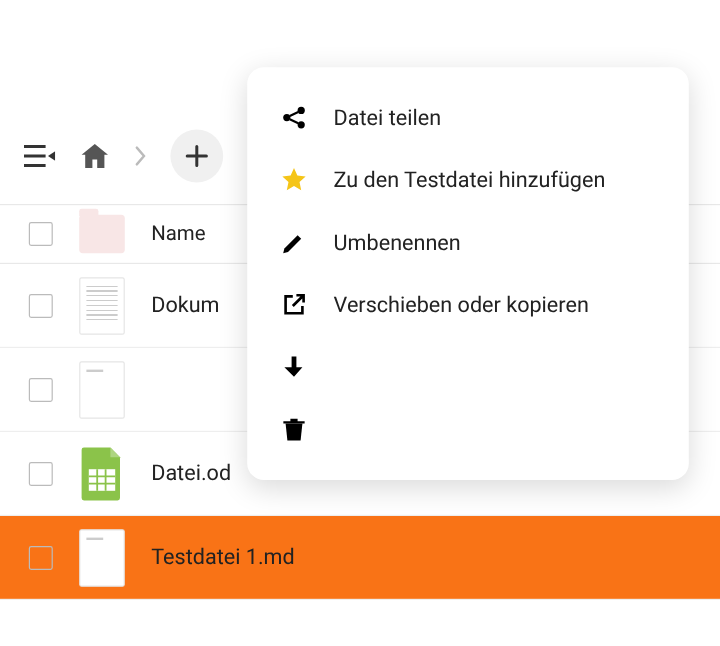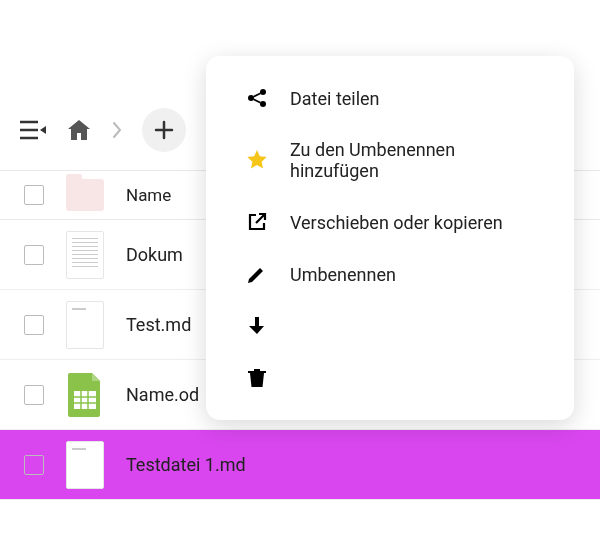--- a/index.html
+++ b/index.html
@@ -95,21 +95,21 @@
     }
     .file-row {
       height: 70px;
       border-bottom: 1px solid #eee;
       display: flex;
       align-items: center;
       padding: 0 24px;
       gap: 22px;
     }
     .file-row.selected {
-      background: #d946ef;
+      background: #f97316;
     }
     .file-thumb {
       width: 38px;
       height: 48px;
       border: 1px solid #e5e5e5;
       border-radius: 2px;
       background: #fff;
       flex-shrink: 0;
       position: relative;
     }
@@ -140,21 +140,21 @@
       white-space: nowrap;
     }
     .context-menu {
       position: absolute;
       top: 56px;
       left: 206px;
       width: 368px;
       background: #fff;
       border-radius: 14px;
       box-shadow: 0 6px 24px rgba(0,0,0,0.15);
-      padding: 16px 12px;
+      padding: 16px 0;
       z-index: 100;
     }
     .menu-item {
       display: flex;
       align-items: center;
       padding: 15px 28px;
       gap: 22px;
       cursor: pointer;
       font-size: 18px;
       color: #222;
@@ -204,33 +204,32 @@
 
 <div class="file-list">
   <div class="file-row">
     <div class="checkbox"></div>
     <div class="file-thumb document"></div>
     <span class="file-name">Dokum</span>
   </div>
   <div class="file-row">
     <div class="checkbox"></div>
     <div class="file-thumb text"></div>
-    <span class="file-name">Test.md</span>
   </div>
   <div class="file-row">
     <div class="checkbox"></div>
     <div class="file-thumb spreadsheet">
       <svg width="38" height="48" viewBox="0 0 38 48">
         <path d="M4 2h22l8 8v34a2 2 0 0 1-2 2H4a2 2 0 0 1-2-2V4a2 2 0 0 1 2-2z" fill="#8bc34a"></path>
         <path d="M26 2v8h8" fill="#aed581"></path>
         <rect x="8" y="20" width="22" height="18" fill="#fff"></rect>
         <path d="M8 26h22M8 32h22M15 20v18M22 20v18" stroke="#8bc34a" stroke-width="1.5"></path>
       </svg>
     </div>
-    <span class="file-name">Name.od</span>
+    <span class="file-name">Datei.od</span>
   </div>
   <div class="file-row selected">
     <div class="checkbox"></div>
     <div class="file-thumb text"></div>
     <span class="file-name">Testdatei 1.md</span>
   </div>
 </div>
 
 <div class="context-menu">
   <div class="menu-item">
@@ -243,41 +242,41 @@
       </svg>
     </span>
     <span>Datei teilen</span>
   </div>
   <div class="menu-item">
     <span class="menu-icon">
       <svg width="22" height="22" viewBox="0 0 22 22" fill="#f5c518">
         <path d="M11 1l2.8 6.3 6.9.7-5.1 4.7 1.4 6.8L11 16l-6 3.5 1.4-6.8L1.3 8l6.9-.7L11 1z"></path>
       </svg>
     </span>
-    <span>Zu den Umbenennen hinzufügen</span>
+    <span>Zu den Testdatei hinzufügen</span>
+  </div>
+  <div class="menu-item">
+    <span class="menu-icon">
+      <svg width="20" height="20" viewBox="0 0 20 20" fill="#000">
+        <path d="M2 15l11-11 3 3-11 11-4 1 1-4z"></path>
+      </svg>
+    </span>
+    <span>Umbenennen</span>
   </div>
   <div class="menu-item">
     <span class="menu-icon">
       <svg width="20" height="20" viewBox="0 0 20 20" fill="none" stroke="#000" stroke-width="2.2">
         <path d="M9 3H3v14h14v-6"></path>
         <path d="M12 2h6v6M18 2L9 11" fill="none"></path>
       </svg>
     </span>
     <span>Verschieben oder kopieren</span>
   </div>
   <div class="menu-item">
     <span class="menu-icon">
-      <svg width="20" height="20" viewBox="0 0 20 20" fill="#000">
-        <path d="M2 15l11-11 3 3-11 11-4 1 1-4z"></path>
-      </svg>
-    </span>
-    <span>Umbenennen</span>
-  </div>
-  <div class="menu-item">
-    <span class="menu-icon">
       <svg width="18" height="20" viewBox="0 0 18 20" fill="#000">
         <path d="M7 1h4v9h5L9 18 1 10h6V1z"></path>
       </svg>
     </span>
   </div>
   <div class="menu-item">
     <span class="menu-icon">
       <svg width="18" height="20" viewBox="0 0 18 20" fill="#000">
         <path d="M2 5h14l-1.5 14h-11L2 5z"></path>
         <path d="M0 3h18v2H0zM6 1h6v2H6z"></path>

